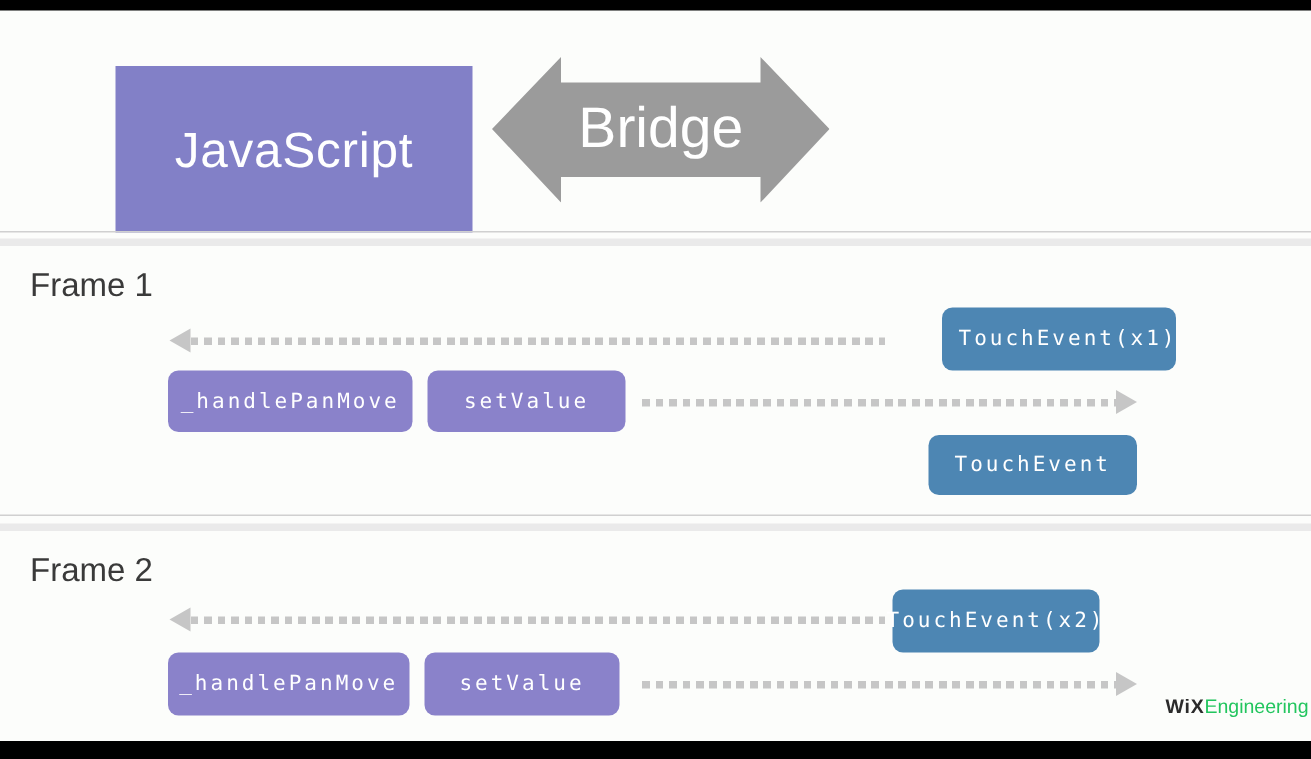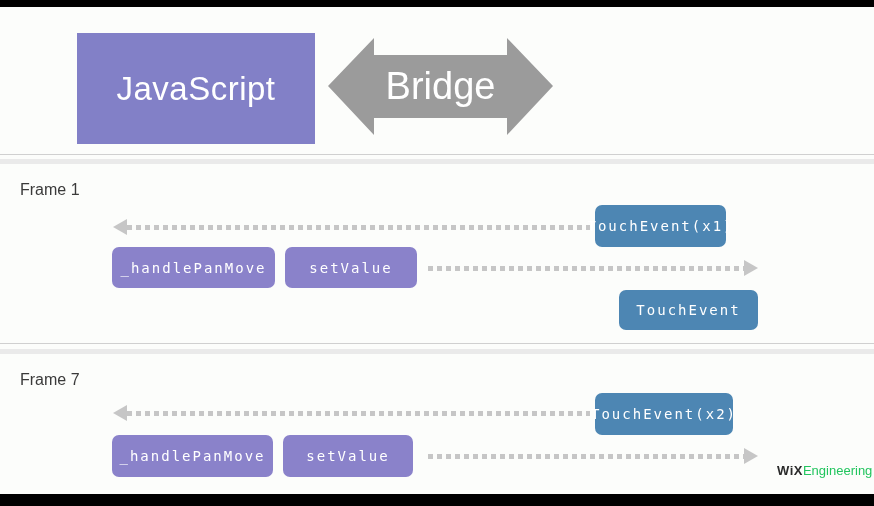--- a/index.html
+++ b/index.html
@@ -11,32 +11,32 @@
   .stage{
     position:relative; width:874px; height:506px; overflow:hidden;
     background:var(--bar); font-family:"Liberation Sans", sans-serif;
   }
   .slide-bg{position:absolute; left:0; top:7px; width:874px; height:487px; background:var(--bg);}
   .abs{position:absolute;}
   .header-box{
     display:flex; align-items:center; justify-content:center;
     color:#ffffff; font-size:33px; font-weight:400; letter-spacing:0.5px;
   }
-  .js-box{left:77px; top:33px; width:238px; height:111px; background:var(--purple);}
+  .js-box{left:77px; top:44px; width:238px; height:111px; background:var(--purple);}
   .native-box{left:563px; top:31px; width:235px; height:112px; background:var(--blue);}
   .bridge{left:328px; top:38px; width:225px; height:97px; color:var(--gray-arrow);}
   .bridge svg{display:block; width:100%; height:100%;}
   .bridge-label{
     position:absolute; left:0; top:0; width:100%; height:100%;
     display:flex; align-items:center; justify-content:center;
     color:#ffffff; font-size:38px;
   }
   .sep-thin{left:0; width:874px; height:1px; background:var(--sep-thin);}
   .sep-band{left:0; width:874px; height:5px; background:var(--sep-band);}
-  .frame-label{color:var(--label); font-size:16px; line-height:28px; left:20px;text-align:center;}
+  .frame-label{color:var(--label); font-size:22px; line-height:28px; left:20px;text-align:center;}
   .dotline{
     height:5px;
     background:repeating-linear-gradient(to right, var(--dot-gray) 0 5px, transparent 5px 9px);
   }
   .head-left{
     width:0; height:0;
     border-top:8px solid transparent; border-bottom:8px solid transparent;
     border-right:14px solid var(--dot-gray);
   }
   .head-right{
@@ -76,42 +76,42 @@
 
 
   <div class="abs sep-thin" style="top:154px;"></div>
   <div class="abs sep-band" style="top:159px;"></div>
 
   <div class="abs frame-label" style="top:176px;">Frame 1</div>
 
   <div class="abs head-left" style="left:113px; top:219px;"></div>
   <div class="abs dotline" style="left:127px; top:225px; width:463px;"></div>
 
-  <div class="abs code-box blue-box" style="left:595px; top:205px; width:131px; height:42px;">
+  <div class="abs code-box blue-box" style="left:628px; top:205px; width:144px; height:42px;padding-left:12px;">
     <span>TouchEvent(x1)</span>
   </div>
 
   <div class="abs code-box purple-box" style="left:112px; top:247px; width:163px; height:41px;">
     <span>_handlePanMove</span>
   </div>
   <div class="abs code-box purple-box" style="left:285px; top:247px; width:132px; height:41px;">
     <span>setValue</span>
   </div>
 
   <div class="abs dotline" style="left:428px; top:266px; width:316px;"></div>
   <div class="abs head-right" style="left:744px; top:260px;"></div>
 
   <div class="abs code-box blue-box" style="left:619px; top:290px; width:139px; height:40px;">
     <span>TouchEvent</span>
   </div>
 
   <div class="abs sep-thin" style="top:343px;"></div>
   <div class="abs sep-band" style="top:349px;"></div>
 
-  <div class="abs frame-label" style="top:366px;">Frame 7</div>
+  <div class="abs frame-label" style="top:366px;">Frame 2</div>
 
   <div class="abs head-left" style="left:113px; top:405px;"></div>
   <div class="abs dotline" style="left:127px; top:411px; width:463px;"></div>
 
   <div class="abs code-box blue-box" style="left:595px; top:393px; width:138px; height:42px;">
     <span>TouchEvent(x2)</span>
   </div>
 
   <div class="abs code-box purple-box" style="left:112px; top:435px; width:161px; height:42px;">
     <span>_handlePanMove</span>

